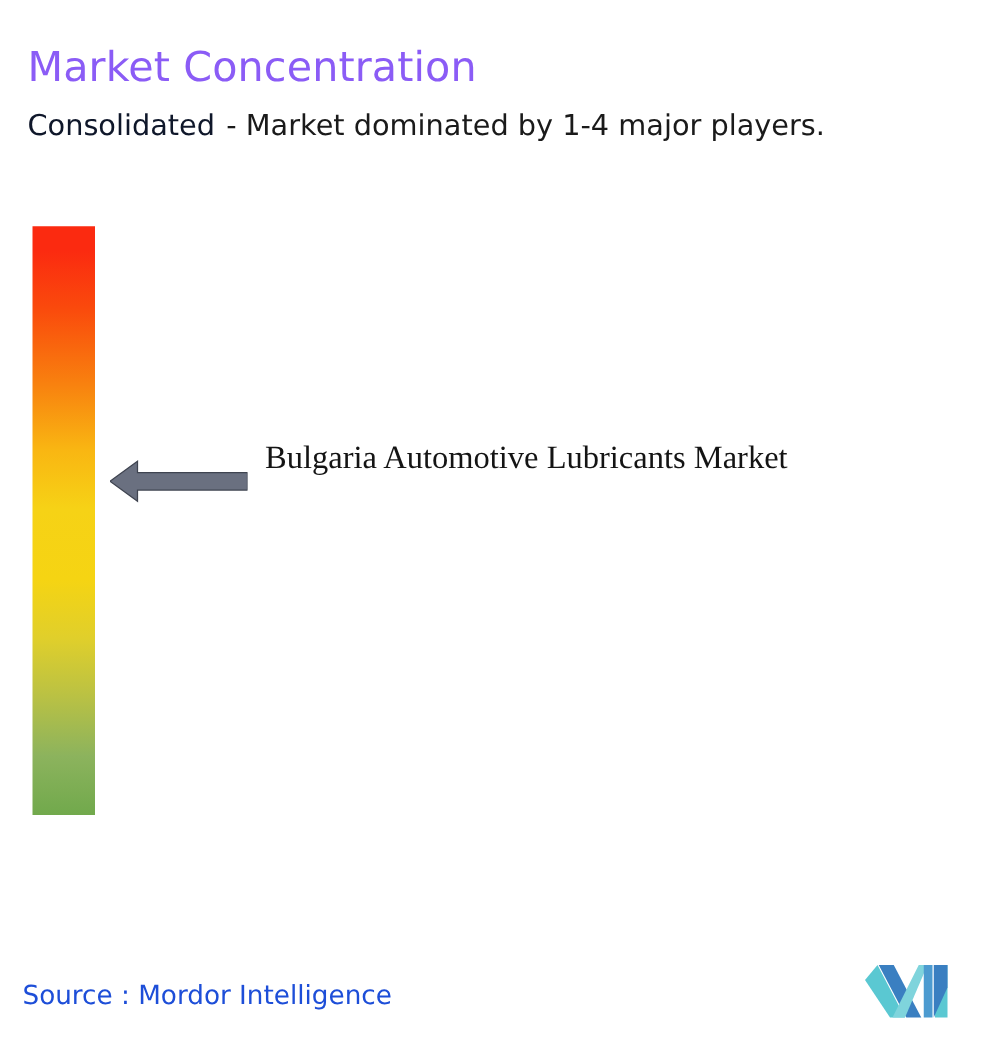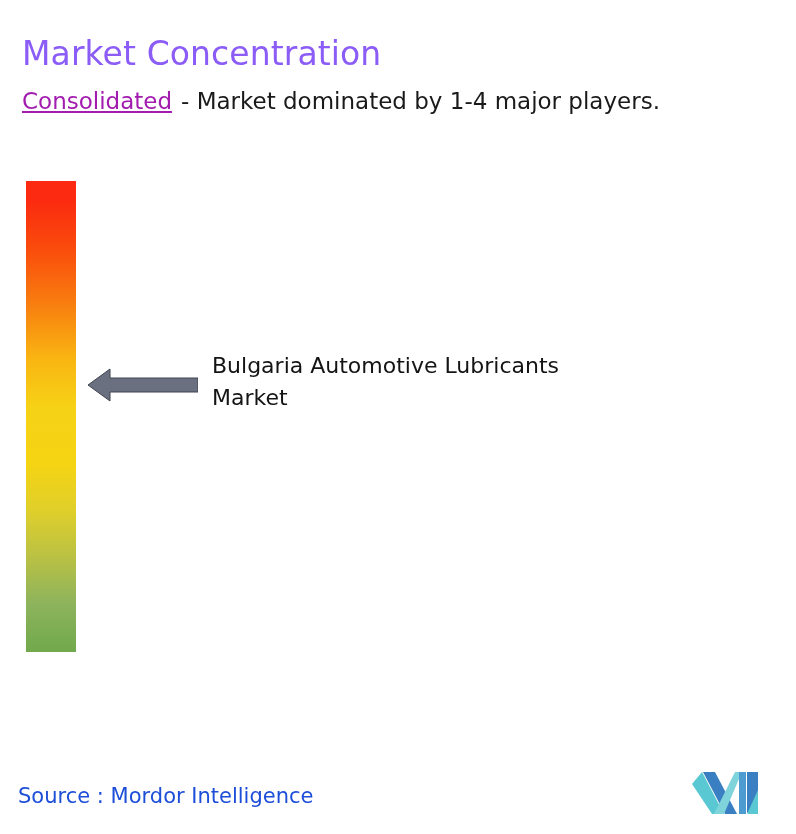--- a/index.html
+++ b/index.html
@@ -53,22 +53,21 @@
     position: absolute;
     left: 22px;
     top: 685px;
     width: 768px;
     font-size: 23px;
     line-height: 32px;
     color: #1a1a1a;
     font-weight: 400;
   }
   .kw-consolidated {
-    color: #a21caf;
-    text-decoration: underline;
+    color: #0f172a;
   }
   .kw-fragmented {
     color: #6fa84d;
   }
   .kw-gap {
     display: inline-block;
     width: 9px;
   }
 
   
@@ -105,24 +104,25 @@
     left: 0px;
     top: 16px;
     width: 110px;
     height: 38px;
     display: block;
   }
   .callout-label {
     position: absolute;
     left: 124px;
     top: 0px;
-    font-size: 22px;
+    font-size: 26px;
     line-height: 32px;
     color: #141414;
     width: 420px;
+    font-family: Liberation Serif, serif;
   }
 
   
   .source {
     position: absolute;
     left: 18px;
     top: 782px;
     font-size: 21px;
     line-height: 28px;
     color: #1d4ed8;

